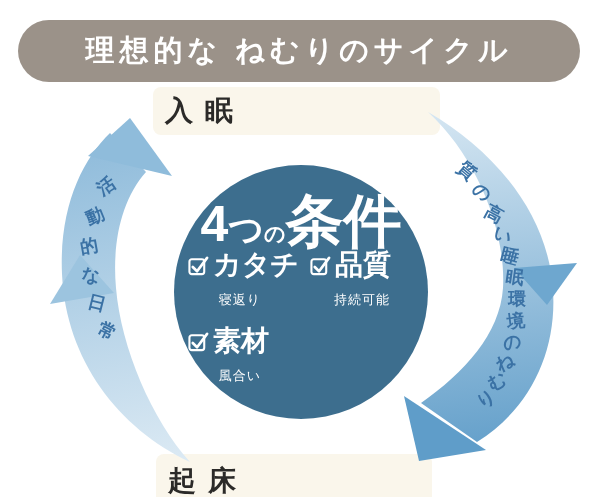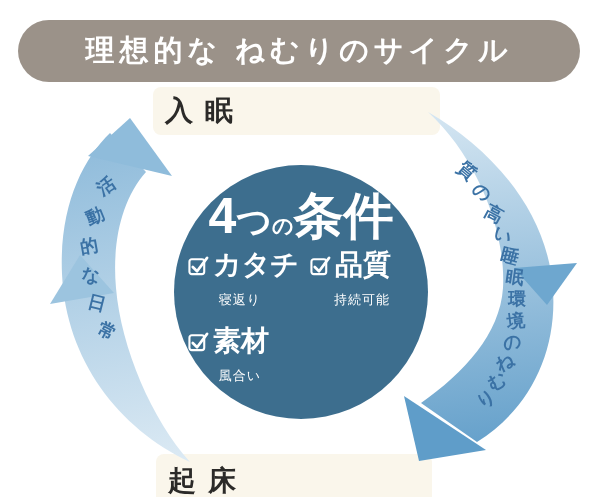--- a/index.html
+++ b/index.html
@@ -30,21 +30,21 @@
     position:absolute;left:174px;top:165px;width:254px;height:254px;
     border-radius:50%;background:#3d6e8e;color:#ffffff;
   }
   .circle-title{
     position:absolute;top:18px;left:0;width:100%;text-align:center;
     font-weight:bold;white-space:nowrap;color:#ffffff;
   }
   .t-num{font-size:50px;}
   .t-tsu{font-size:35px;}
   .t-no{font-size:21px;}
-  .t-rest{font-size:50px;}
+  .t-rest{font-size:58px;}
   .grid{
     position:absolute;top:84px;left:5px;width:244px;
     display:flex;flex-wrap:wrap;
   }
   .item{width:122px;display:flex;flex-direction:column;margin-bottom:16px;}
   .item-main{
     display:flex;align-items:center;gap:4px;padding-left:9px;
     font-size:28px;font-weight:bold;line-height:32px;white-space:nowrap;
   }
   .cb{width:21px;height:21px;flex:0 0 auto;}

